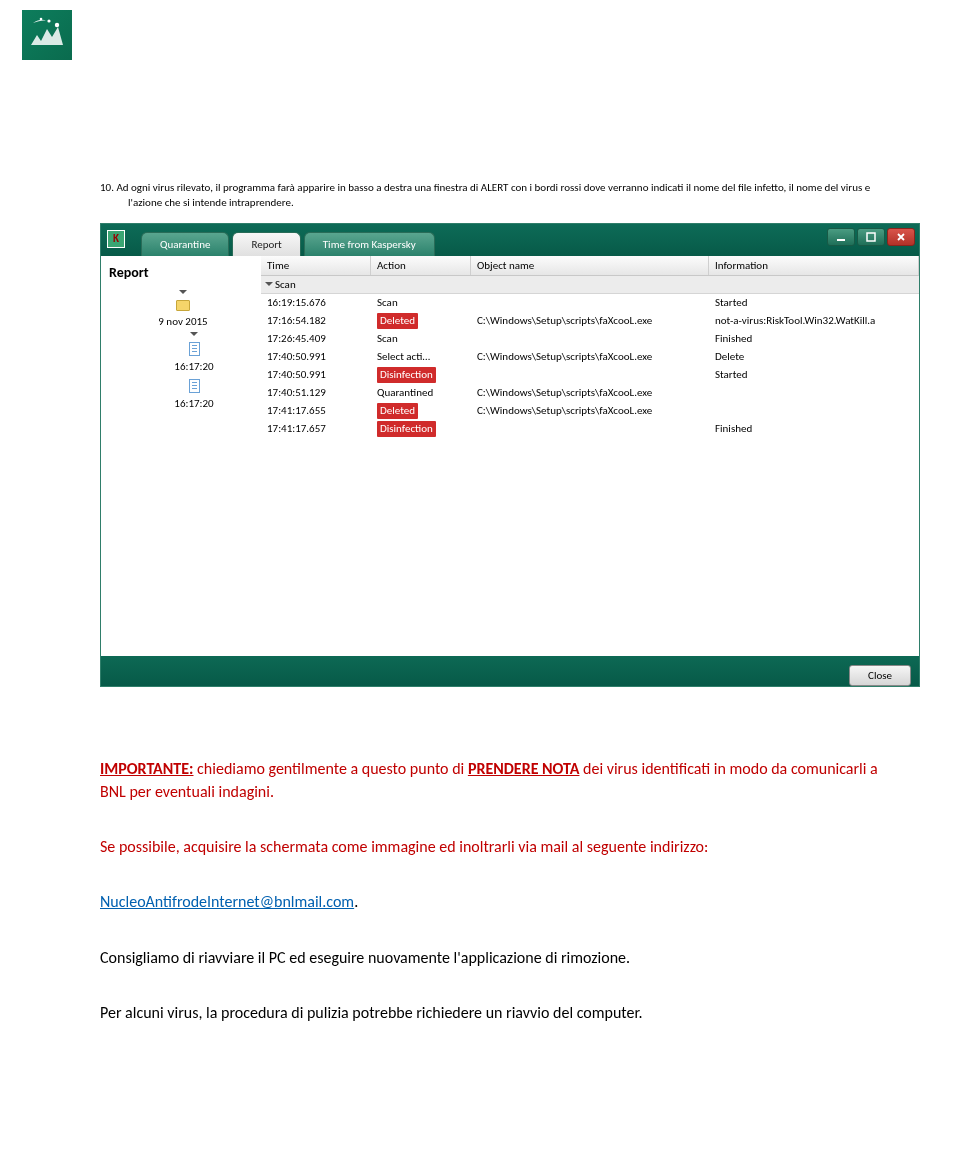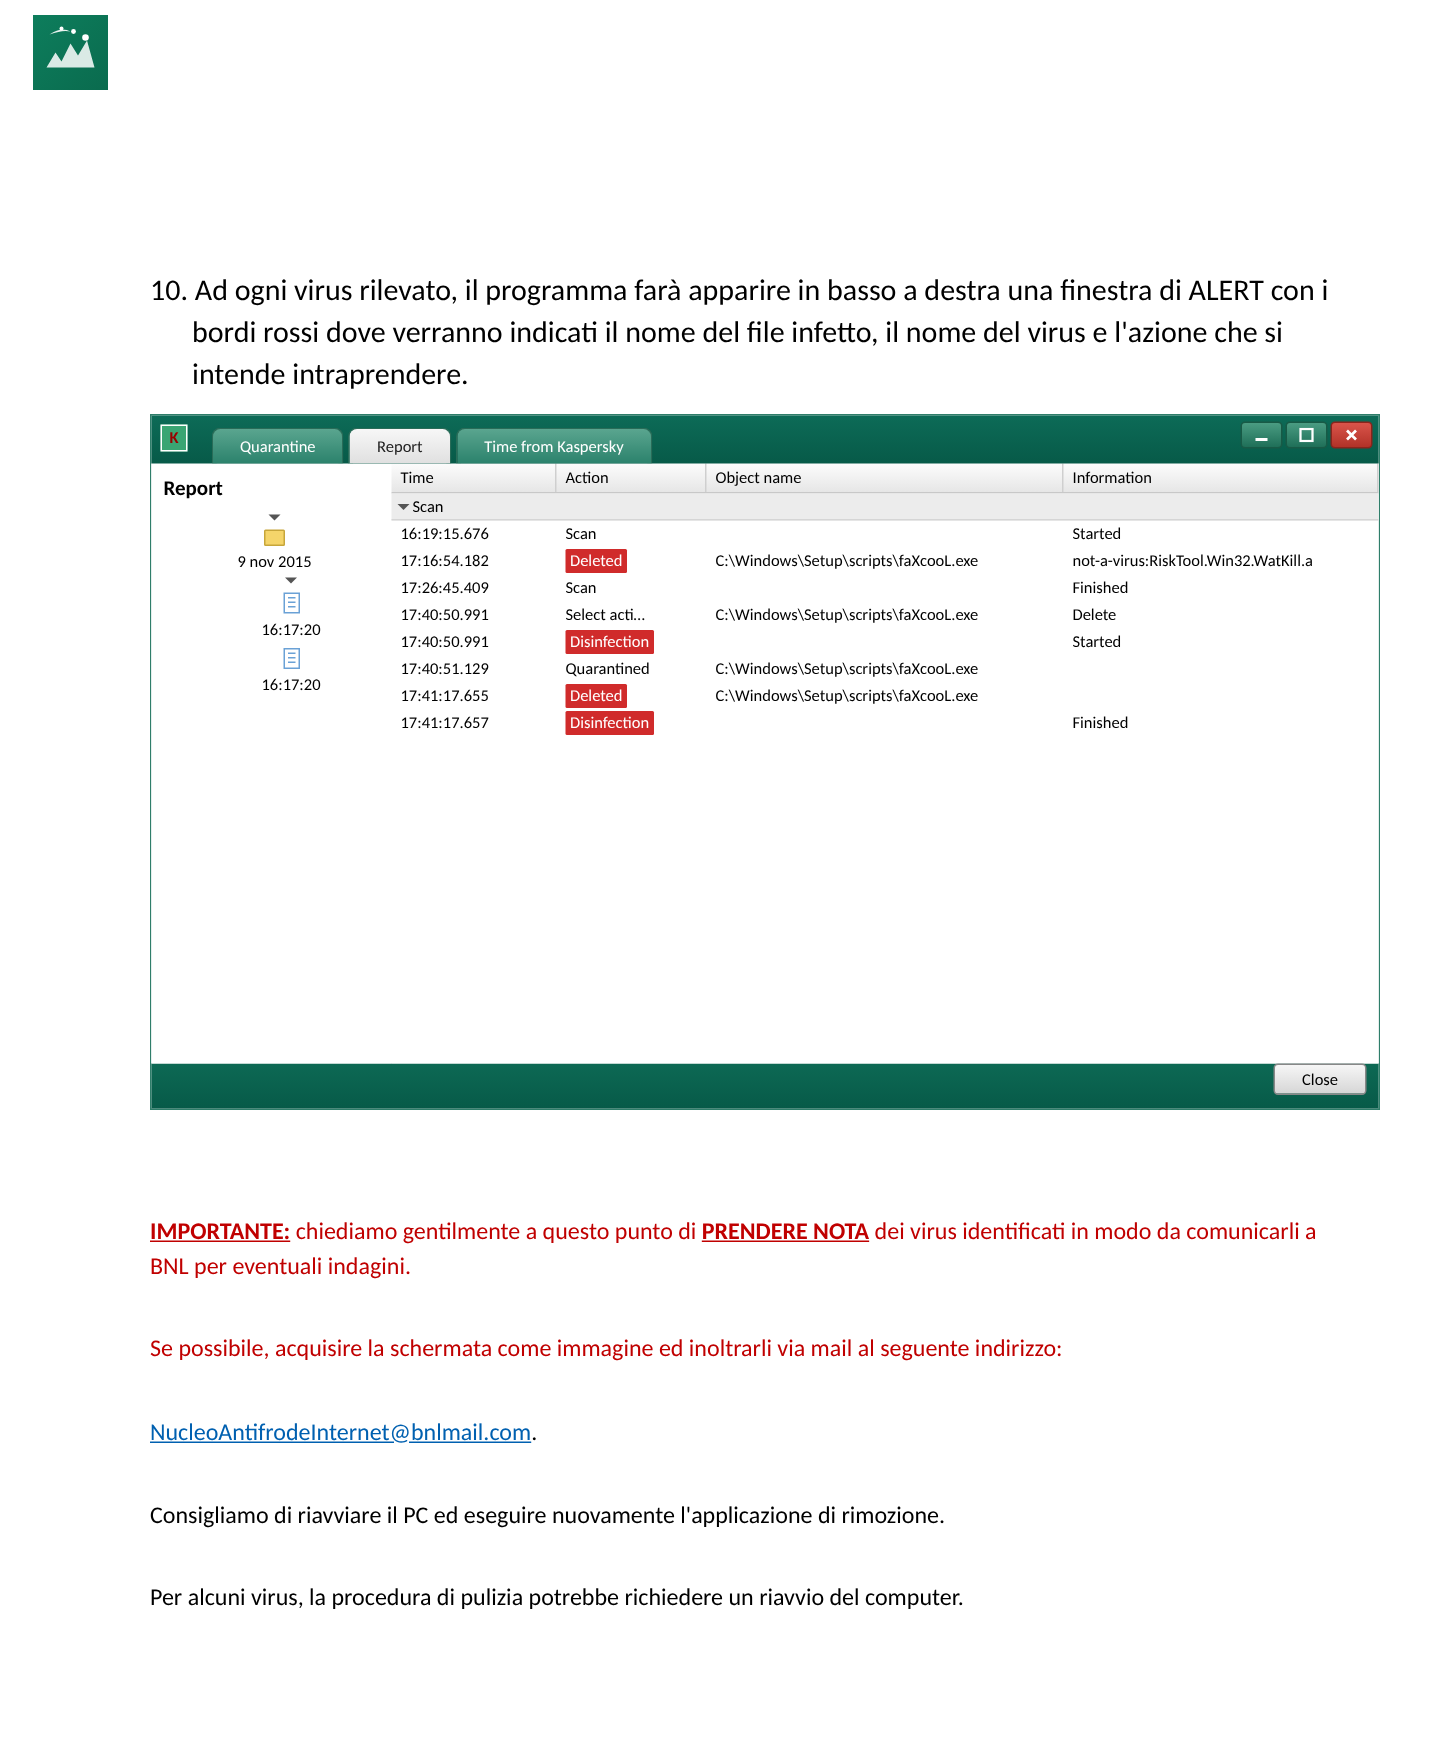--- a/index.html
+++ b/index.html
@@ -1,20 +1,20 @@
 <!DOCTYPE html>
 <html><head>
 <meta charset="utf-8">
 <style>
   * { box-sizing: border-box; margin: 0; padding: 0; }
   body { font-family: Calibri, Arial, sans-serif; background: #fff; width: 960px; }
   .logo { width: 50px; height: 50px; background: linear-gradient(135deg, #0d7d5c, #0a6b4e); margin: 10px 0 0 22px; display:flex; align-items:center; justify-content:center; }
   .logo svg { width:40px; height:40px; }
   .content { padding: 120px 70px 40px 100px; }
-  .para1 { font-size: 20px; color:#000; line-height:1.4; margin-bottom:12px; padding-left:28px; text-indent:-28px; }
+  .para1 { font-size: 11px; color:#000; line-height:1.4; margin-bottom:12px; padding-left:28px; text-indent:-28px; }
   
   .app { border:1px solid #2f7e6a; background:#f8f8f8; width:820px; margin-left:0; }
   .titlebar { background: linear-gradient(#0d6b57,#075a48); height:32px; position:relative; }
   .kav-logo { position:absolute; left:6px; top:6px; width:18px; height:18px; background:#3aa573; border:1px solid #fff; font-size:11px; color:#900; font-weight:bold; text-align:center; line-height:16px;}
   .tabs { position:absolute; left:40px; top:8px; display:flex; gap:0; }
   .tab { background:linear-gradient(#5aa58f,#2b826c); color:#fff; font-size:11px; padding:5px 18px; border-radius:6px 6px 0 0; border:1px solid #296c58; border-bottom:none; margin-right:3px; cursor:pointer;}
   .tab.active { background:linear-gradient(#f7f7f7,#e0e0e0); color:#222; }
   .win-btns { position:absolute; right:4px; top:4px; display:flex; gap:2px;}
   .wbtn { width:28px; height:18px; background:linear-gradient(#4a9c82,#1f6f58); border:1px solid #185a46; border-radius:3px; display:flex; align-items:center; justify-content:center; color:#fff; font-size:10px; cursor:pointer;}
   .wbtn.close { background:linear-gradient(#d9544a,#b23228); border-color:#8a241c;}
@@ -31,21 +31,21 @@
   .rightpane { flex:1; background:#fff; font-size:11px; }
   .thead { background:linear-gradient(#fcfcfc,#e6e6e6); border-bottom:1px solid #c8c8c8; display:flex; }
   .th { padding:3px 6px; border-right:1px solid #cfcfcf; font-size:11px; color:#000;}
   .th.time{width:110px;} .th.act{width:100px;} .th.obj{flex:1;} .th.info{width:210px;}
   .scanrow { background:#ececec; border-bottom:1px solid #d5d5d5; padding:2px 6px; display:flex; align-items:center; gap:4px;}
   .rows { }
   .row { display:flex; padding:0 0; font-size:11px; line-height:16px;}
   .cell { padding:1px 6px; overflow:hidden; white-space:nowrap; text-overflow:ellipsis;}
   .cell.time{width:110px;} .cell.act{width:100px;} .cell.obj{flex:1;} .cell.info{width:210px;}
   .red { background:#d02b2b; color:#fff; padding:0 3px; display:inline-block; border-radius:1px;}
-  .footer { background:linear-gradient(#0d6954,#075a48); height:30px; display:flex; justify-content:flex-end; align-items:flex-start; padding:0 8px;}
+  .footer { background:linear-gradient(#0d6954,#075a48); height:30px; display:flex; justify-content:flex-end; align-items:flex-end; padding:0 8px;}
   .close-btn { background:linear-gradient(#f6f6f6,#d6d6d6); border:1px solid #888; color:#000; font-size:11px; padding:3px 18px; border-radius:3px; cursor:pointer;}
   
   .after { margin-top:70px; font-size:16px; line-height:1.45; }
   .after p { margin-bottom:12px;margin-top:32px;}
   .red-text { color:#c00000; }
   .u { text-decoration:underline;}
   .b { font-weight:bold;}
   .link { color:#0060b0; text-decoration:underline; cursor:pointer;}
   .spacer-right{width:14px;}
 </style>

